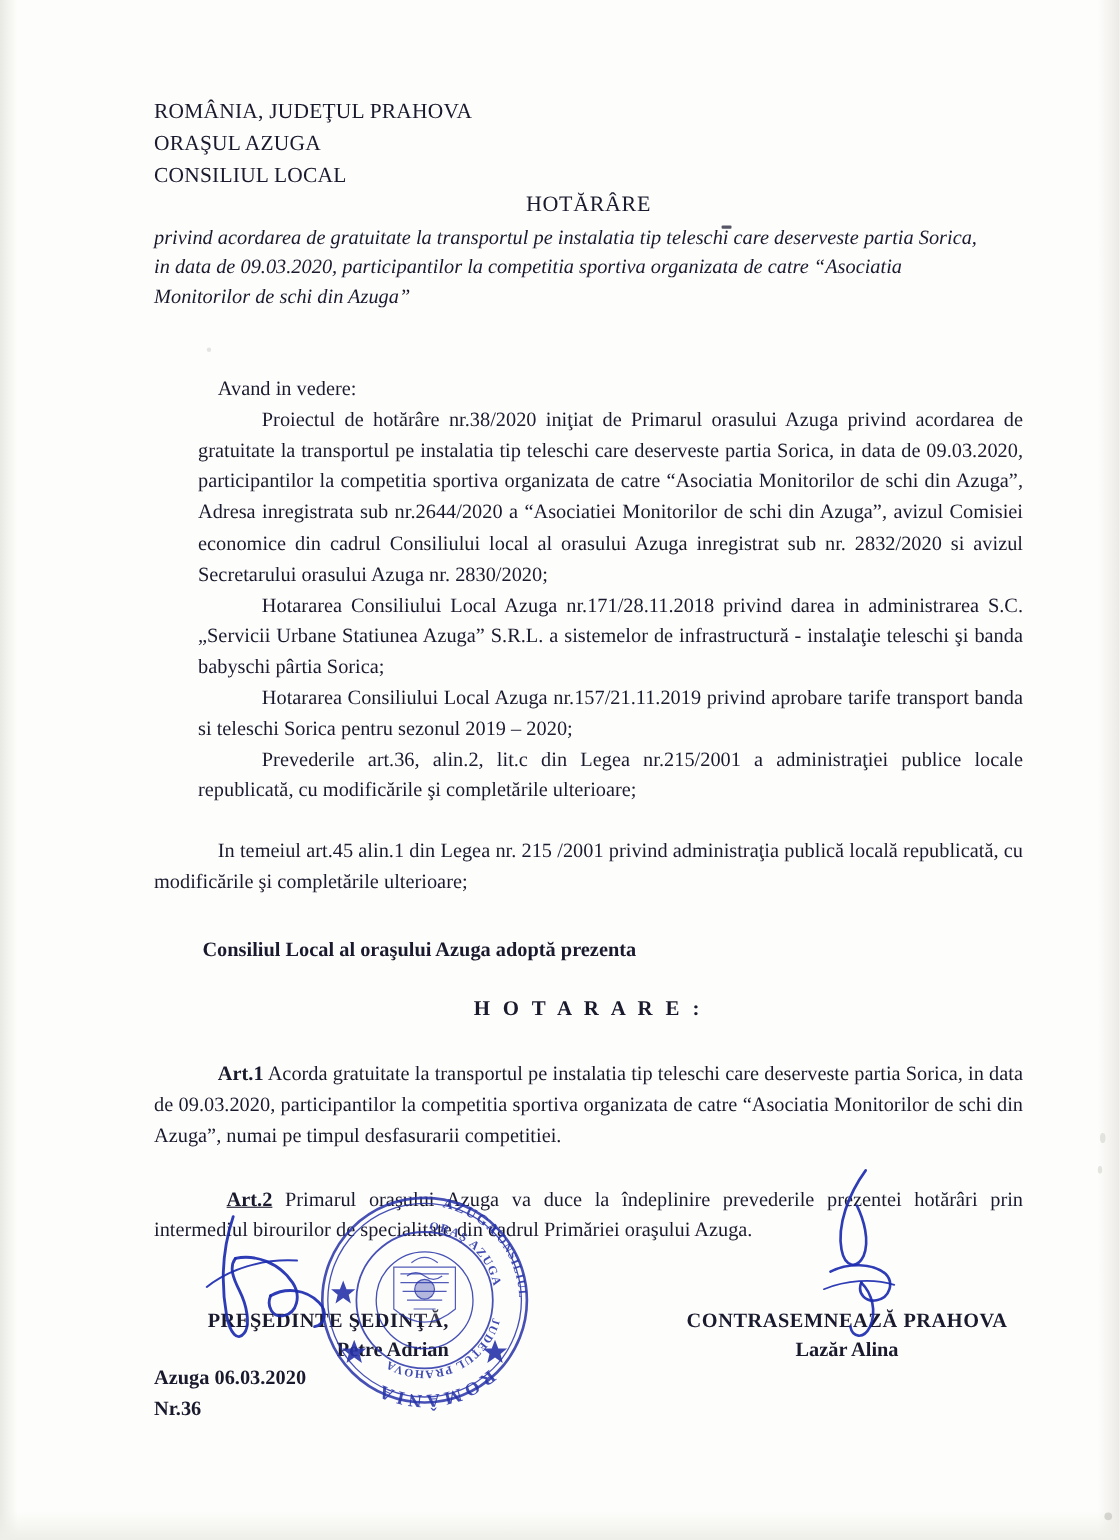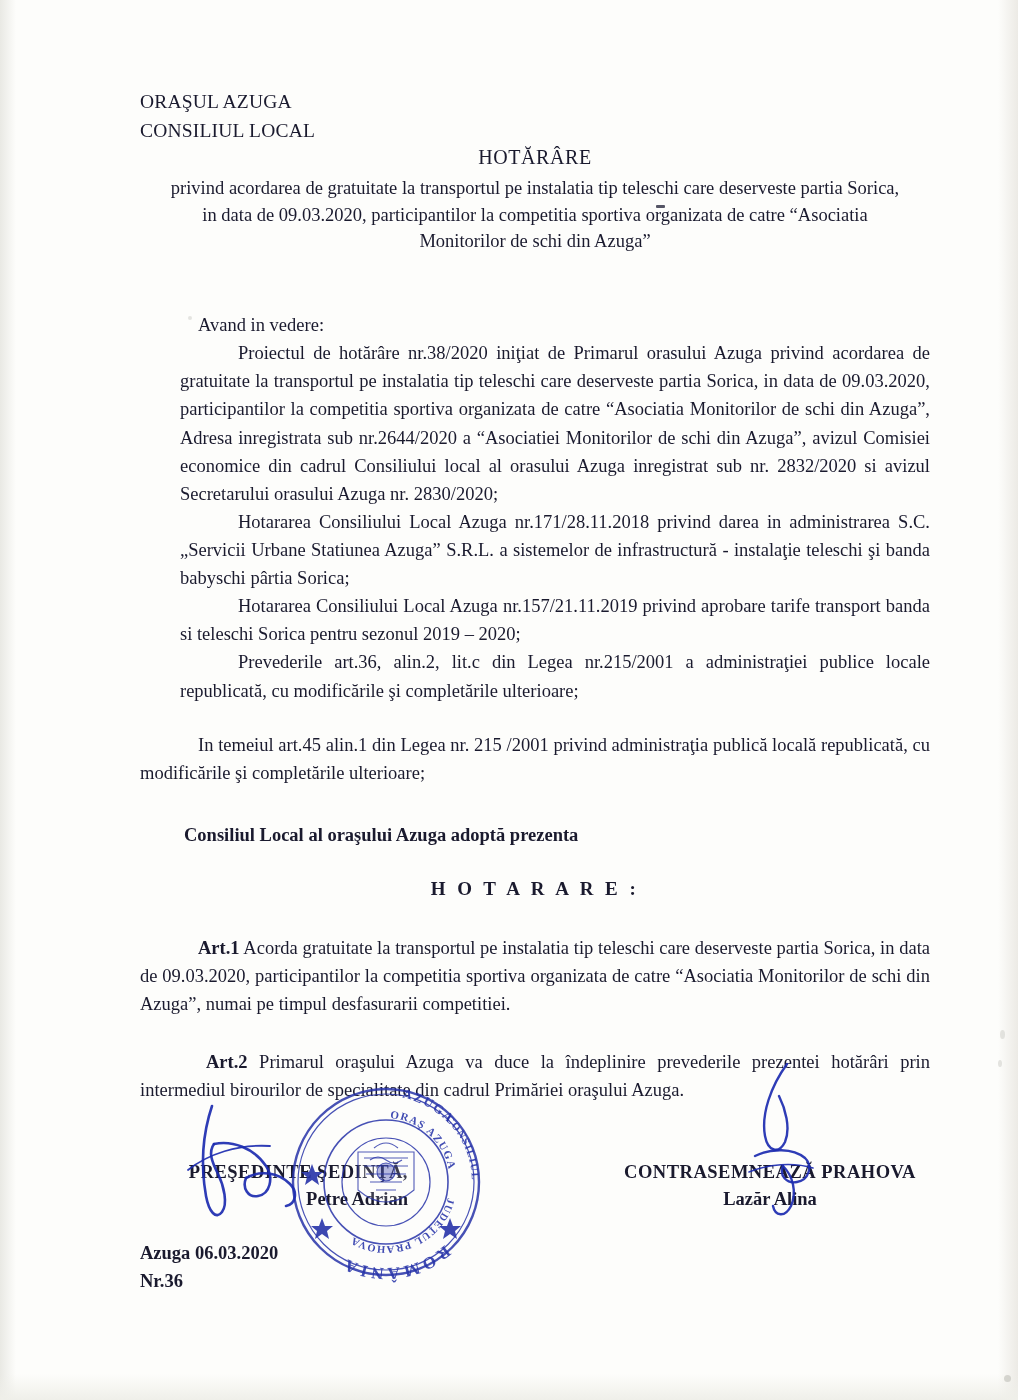--- a/index.html
+++ b/index.html
@@ -54,24 +54,24 @@
   }
   .header-block div { white-space: nowrap; }
 
   .title {
     text-align: center;
     font-weight: normal;
     font-size: 20px;
     letter-spacing: 0.6px;
   }
   .subtitle {
-    text-align: center;
     font-size: 18.5px;
     line-height: 1.45;
     margin-top: 6px;
+    font-style: italic;
   }
   .subtitle .l2 { display: block; }
 
   .body-text {
     margin-top: 56px;
     font-size: 18.5px;
     line-height: 1.52;
     text-align: justify;
   }
   .p-indent { text-indent: 58px; }
@@ -177,20 +177,21 @@
 
   <div class="speck" style="left:188px; top:316px; width:4px; height:4px;"></div>
   <div class="speck" style="left:1000px; top:1030px; width:5px; height:9px;"></div>
   <div class="speck" style="left:998px; top:1060px; width:4px; height:7px;"></div>
   <div class="speck" style="left:1004px; top:1375px; width:7px; height:7px; background:#b9b9b3;"></div>
   <div class="mark-top-dot"></div>
 
   <div class="doc">
 
     <div class="header-block">
+      <div>ROMÂNIA, JUDEŢUL PRAHOVA</div>
       <div>ORAŞUL AZUGA</div>
       <div>CONSILIUL LOCAL</div>
     </div>
 
     <div class="title">HOTĂRÂRE</div>
 
     <div class="subtitle">
       <span class="l2">privind acordarea de gratuitate la transportul pe instalatia tip teleschi care deserveste partia Sorica,</span>
       <span class="l2">in data de 09.03.2020, participantilor la competitia sportiva organizata de catre “Asociatia</span>
       <span class="l2">Monitorilor de schi din  Azuga”</span>
@@ -211,21 +212,21 @@
 
       <div class="bold-center-left">Consiliul Local al oraşului Azuga adoptă prezenta</div>
 
       <div class="hotarare-word">H O T A R A R E :</div>
 
       <div class="art-block">
         <span style="padding-left:58px; font-weight:bold;">Art.1</span><span>  Acorda gratuitate la transportul pe instalatia tip teleschi care deserveste partia Sorica, in data de 09.03.2020, participantilor la competitia sportiva organizata de catre “Asociatia Monitorilor de schi din  Azuga”, numai pe timpul desfasurarii competitiei.</span>
       </div>
 
       <div class="art-block">
-        <span style="padding-left:66px; font-weight:bold;">Art.2</span><span> Primarul oraşului Azuga va duce la îndeplinire prevederile prezentei hotărâri prin intermediul birourilor de specialitate din cadrul Primăriei oraşului Azuga.</span>
+        <span style="padding-left:66px; font-weight:bold;text-decoration:underline;">Art.2</span><span> Primarul oraşului Azuga va duce la îndeplinire prevederile prezentei hotărâri prin intermediul birourilor de specialitate din cadrul Primăriei oraşului Azuga.</span>
       </div>
     </div>
 
     <div class="signatures">
       <div class="sig-left">
         <div class="sig-title">PREŞEDINTE ŞEDINŢĂ,</div>
         <div class="sig-name">Petre Adrian</div>
       </div>
       <div class="sig-right">
         <div class="sig-title">CONTRASEMNEAZĂ  PRAHOVA</div>

